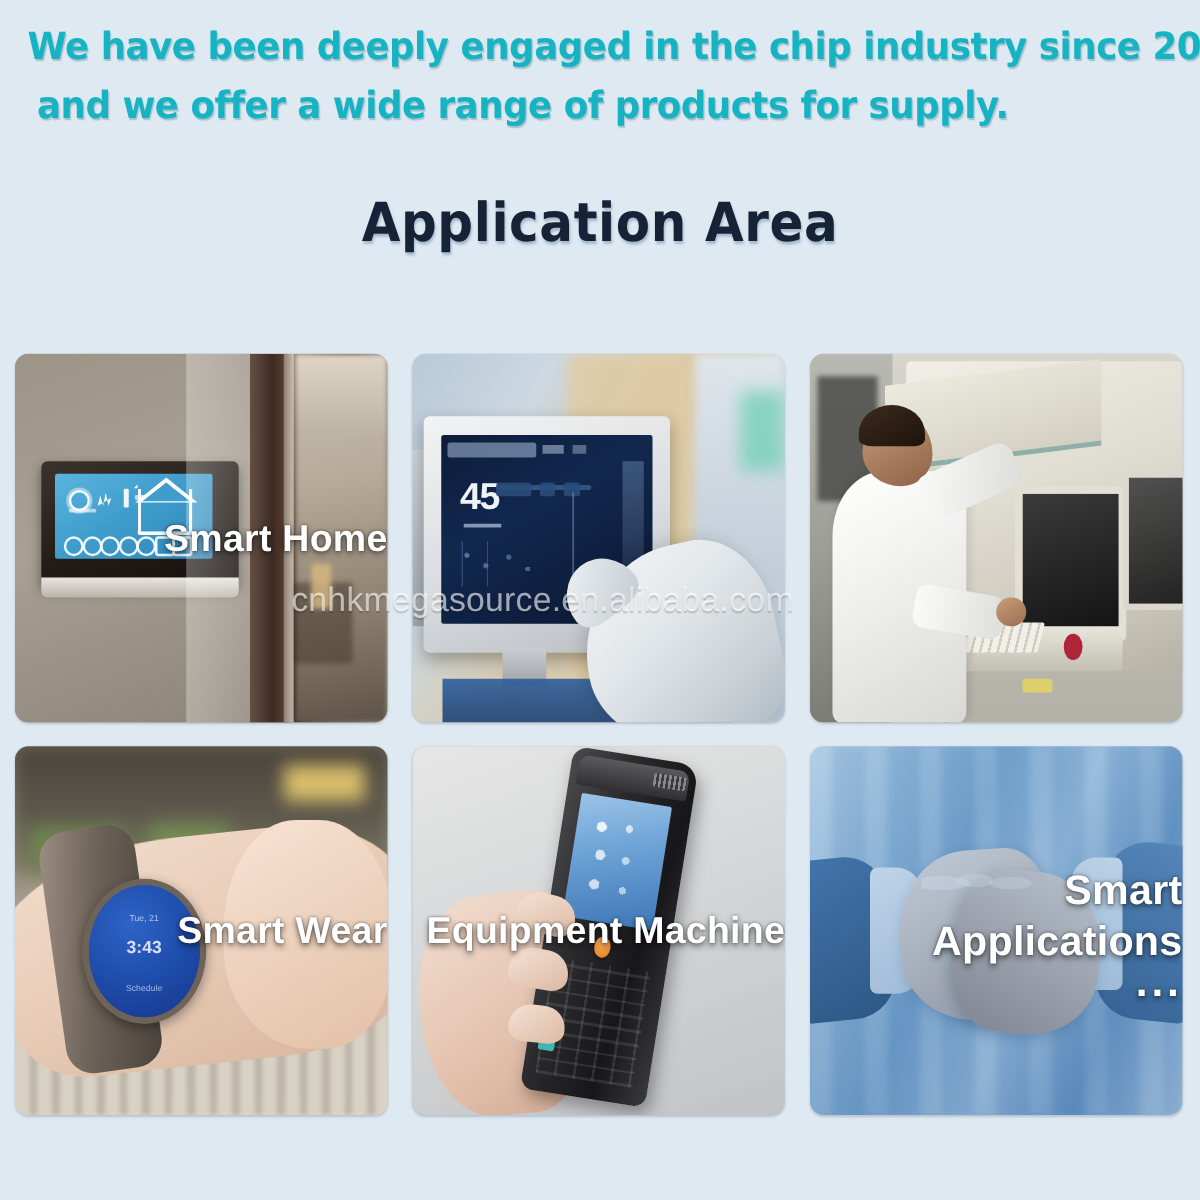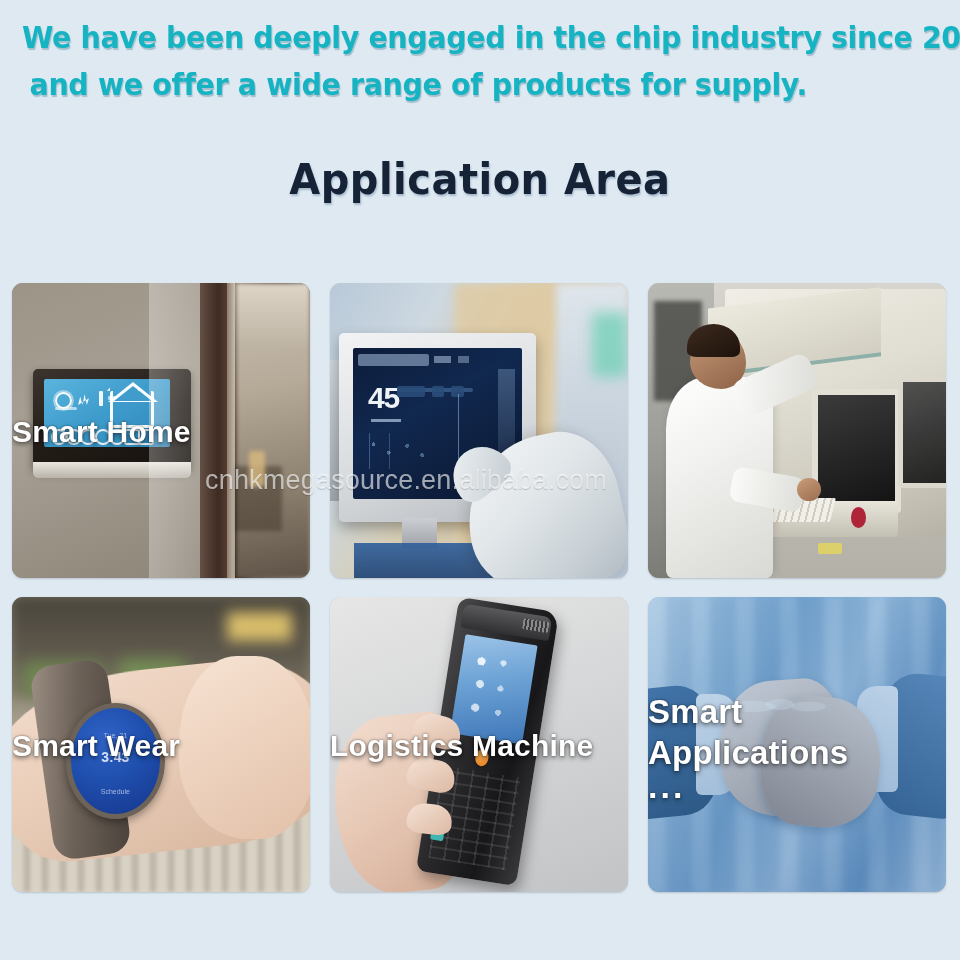--- a/index.html
+++ b/index.html
@@ -73,21 +73,21 @@
     overflow: hidden;
     background: #c9ccd0;
     box-shadow: 0 1px 2px rgba(60,80,100,0.25);
   }
   .card-scene { position: absolute; inset: 0; }
   .card-label {
     position: absolute;
     left: 0; right: 0;
     top: 50%;
     transform: translateY(-50%);
-    text-align: left;
+    text-align: right;
     color: #ffffff;
     font-family: "Liberation Sans", sans-serif;
     font-weight: bold;
     font-size: 30px;
     line-height: 35px;
     letter-spacing: 0.2px;
     text-shadow: 0 2px 5px rgba(0,0,0,0.55), 0 0 2px rgba(0,0,0,0.5);
     z-index: 6;
     pointer-events: none;
   }
@@ -486,20 +486,21 @@
     top:465px;
     text-align:center;
     font-family:"Liberation Sans", sans-serif;
     font-size:27px;
     letter-spacing:0.2px;
     color: rgba(255,255,255,0.62);
     text-shadow: 0 1px 1px rgba(0,0,0,0.18);
     z-index: 40;
     pointer-events:none;
     white-space:nowrap;
+    padding-left:28px;
   }
 </style>
 </head>
 <body>
 
 <div class="headline">
   <div class="headline-line l1">We have been deeply engaged in the chip industry since 2004,</div>
   <div class="headline-line l2">and we offer a wide range of products for supply.</div>
 </div>
 
@@ -626,21 +627,21 @@
           <div class="pda-icons"></div>
         </div>
         <div class="pda-orange"></div>
         <div class="pda-keys"></div>
         <div class="pda-teal"></div>
       </div>
       <div class="finger f1"></div>
       <div class="finger f2"></div>
       <div class="finger f3"></div>
     </div>
-    <div class="card-label">Logistics Machine</div>
+    <div class="card-label">Equipment Machine</div>
   </div>
 
   <div class="card">
     <div class="card-scene sc-other">
       <div class="o-stripes"></div>
       <div class="cuff-l"></div>
       <div class="cuff-r"></div>
       <div class="shirt-l"></div>
       <div class="shirt-r"></div>
       <div class="hand-a"></div>

